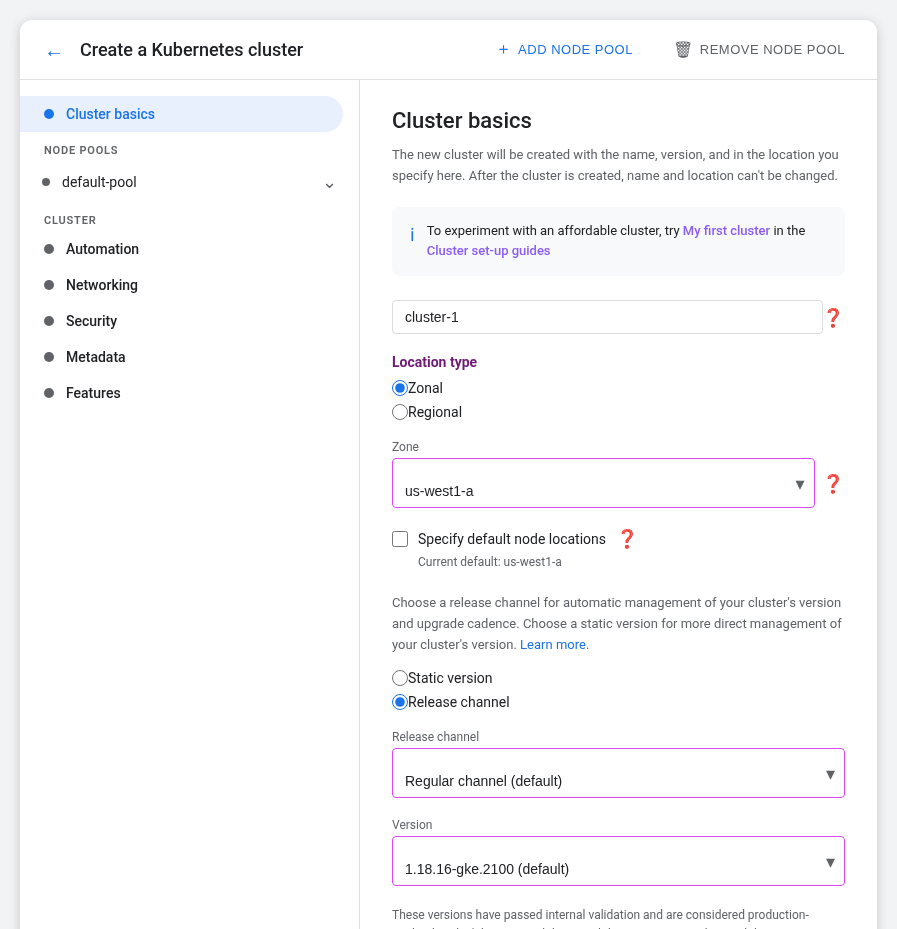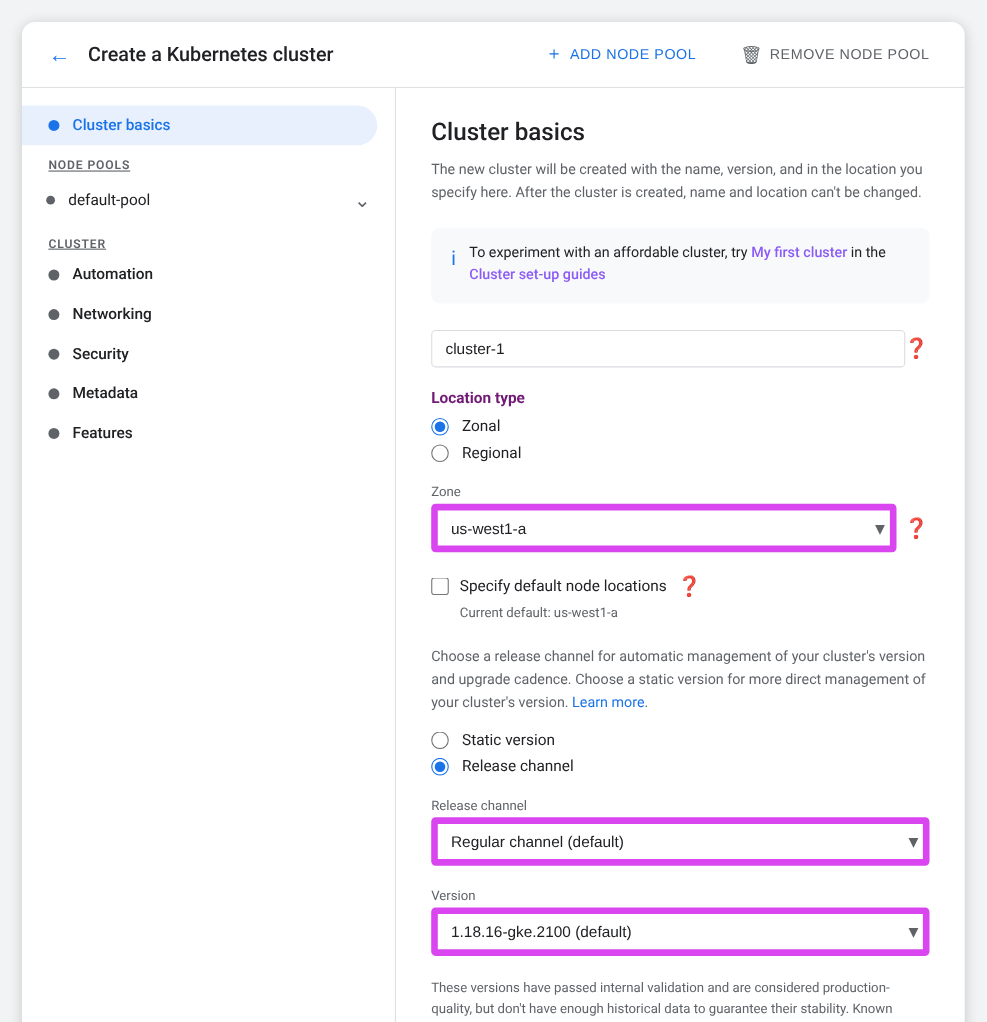--- a/index.html
+++ b/index.html
@@ -114,21 +114,20 @@
     .sidebar-section-item.active .sidebar-item-label {
       color: #1a73e8;
     }
     .sidebar-section-header {
       font-size: 11px;
       font-weight: 600;
       color: #5f6368;
       letter-spacing: 0.8px;
       padding: 12px 24px 4px 24px;
       text-transform: uppercase;
-      text-decoration: underline;
     }
     .sidebar-pool-item {
       display: flex;
       align-items: center;
       padding: 10px 22px;
       cursor: pointer;
     }
     .sidebar-pool-dot {
       width: 8px;
       height: 8px;
@@ -227,21 +226,21 @@
     }
     .radio-group {
       display: flex;
       flex-direction: column;
       gap: 8px;
       margin-bottom: 20px;
     }
     .radio-item {
       display: flex;
       align-items: center;
-      gap: 12px;
+      gap: 0;
       cursor: pointer;
     }
     .radio-input {
       accent-color: #1a73e8;
       width: 16px;
       height: 16px;
     }
     .radio-label {
       font-size: 14px;
       color: #202124;
@@ -251,23 +250,23 @@
       align-items: center;
       gap: 8px;
       margin-bottom: 20px;
     }
     .field-select-wrap {
       flex: 1;
       position: relative;
     }
     .field-select {
       width: 100%;
-      border: 6px solid #d946ef;
+      border: 1px solid #d946ef;
       border-radius: 4px;
-      padding: 8px 36px 8px 12px;
+      padding: 24px 36px 8px 12px;
       font-size: 14px;
       color: #202124;
       appearance: none;
       background: #fff;
       outline: none;
       cursor: pointer;
     }
     .select-arrow {
       position: absolute;
       right: 10px;

